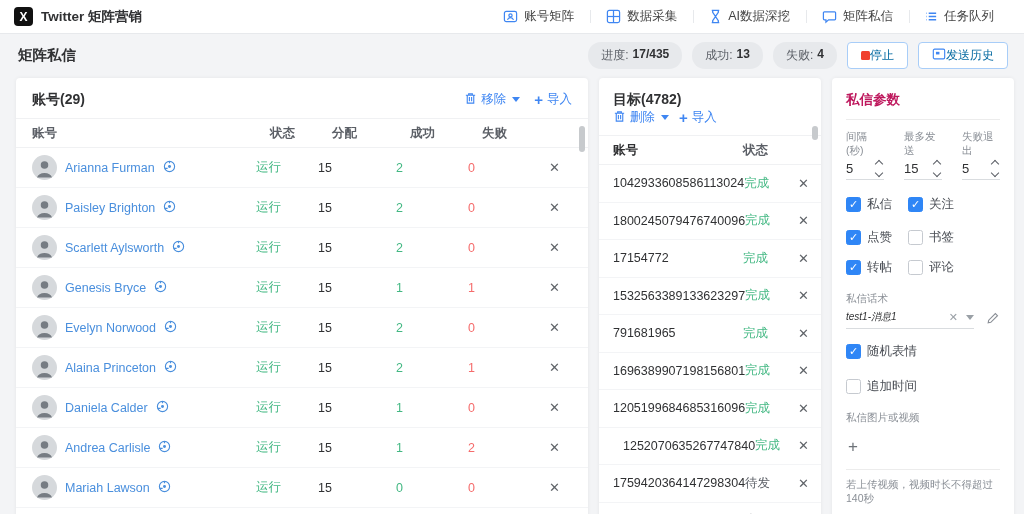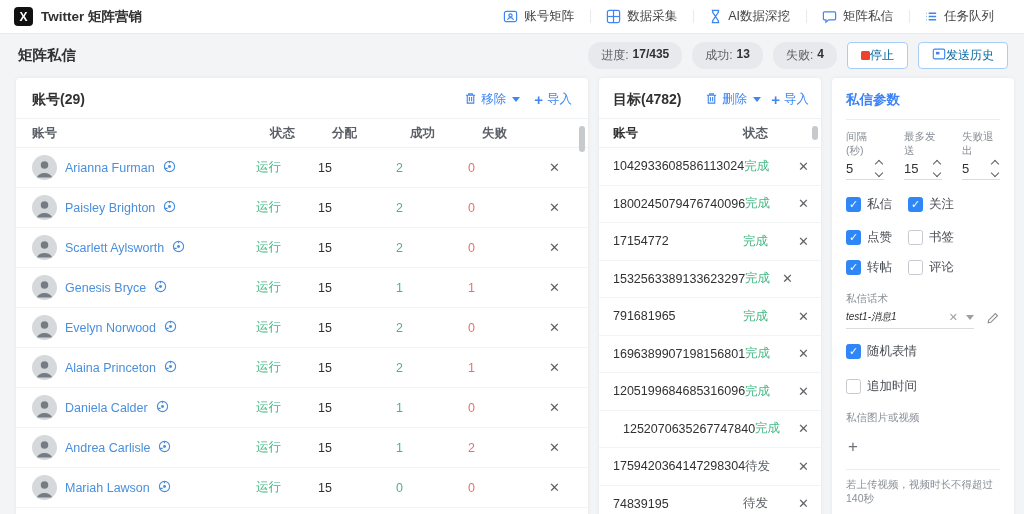--- a/index.html
+++ b/index.html
@@ -69,21 +69,21 @@
   .t-trow { height:37.5px; }
   .tc-id { flex:1; color:#303133; }
   .tc-status { width:46px; } .tc-close { width:24px; text-align:right; }
 
   .scroll-thumb { position:absolute; right:3px; top:48px; width:6px; height:26px;
     background:#c7cacd; border-radius:3px; }
   .scroll-thumb.small { height:14px; }
 
   
   .params-body { padding:0 14px; }
-  .params-title { font-size:13.5px; font-weight:600; color:#3b82f6;
+  .params-title { font-size:13.5px; font-weight:600; color:#be185d;
     padding:13px 0 10px 0; border-bottom:1px solid #ececec; }
   .num-fields { display:flex; gap:20px; margin-top:10px; }
   .num-field { flex:1; }
   .nf-label { font-size:10.5px; color:#8a8f96; margin-bottom:3px; }
   .nf-input { display:flex; align-items:center; justify-content:space-between;
     border-bottom:1px solid #d9dcdf; padding-bottom:3px; cursor:text; }
   .nf-value { font-size:13px; color:#303133; }
   .spinner { display:flex; flex-direction:column; gap:3px; padding-right:2px; }
   .chev { width:6px; height:6px; border-top:1.6px solid #5b5f66; border-right:1.6px solid #5b5f66; cursor:pointer; }
   .chev.up { transform:rotate(-45deg); } .chev.down { transform:rotate(135deg); }
@@ -407,21 +407,21 @@
       <div class="c-assigned">15</div>
       <div class="c-success num-success">0</div>
       <div class="c-fail num-fail">0</div>
       <div class="c-close"><button class="x-btn">✕</button></div>
     </div>
 
     <div class="scroll-thumb"></div>
   </div>
 
   <div class="card card-targets">
-    <div class="card-head" style="padding:13px 12px 9px 14px;">
+    <div class="card-head" style="padding:13px 12px 9px 14px;flex-direction:column;">
       <div class="card-title">目标(4782)</div>
       <div class="head-actions" style="gap:10px;">
         <span class="link-action">
           <span><svg width="13" height="13" viewBox="0 0 14 14" fill="none" stroke="#3f86f2" stroke-width="1.2">
                 <path d="M2 3.5h10M5 3.5V2h4v1.5M3.5 3.5V12h7V3.5M5.8 5.5v4.5M8.2 5.5v4.5"></path>
               </svg></span>
           <span>删除</span>
           <span class="caret-down"></span>
         </span>
         <span class="link-action">
@@ -444,21 +444,21 @@
     <div class="trow t-trow" style="padding:0 8px 0 14px;">
       <div class="tc-id">1800245079476740096</div>
       <div class="tc-status status-done">完成</div>
       <div class="tc-close"><button class="x-btn">✕</button></div>
     </div>
     <div class="trow t-trow" style="padding:0 8px 0 14px;">
       <div class="tc-id">17154772</div>
       <div class="tc-status status-done">完成</div>
       <div class="tc-close"><button class="x-btn">✕</button></div>
     </div>
-    <div class="trow t-trow" style="padding:0 24px 0 14px;">
+    <div class="trow t-trow" style="padding:0 8px 0 14px;">
       <div class="tc-id">1532563389133623297</div>
       <div class="tc-status status-done">完成</div>
       <div class="tc-close"><button class="x-btn">✕</button></div>
     </div>
     <div class="trow t-trow" style="padding:0 8px 0 14px;">
       <div class="tc-id">791681965</div>
       <div class="tc-status status-done">完成</div>
       <div class="tc-close"><button class="x-btn">✕</button></div>
     </div>
     <div class="trow t-trow" style="padding:0 8px 0 14px;">

